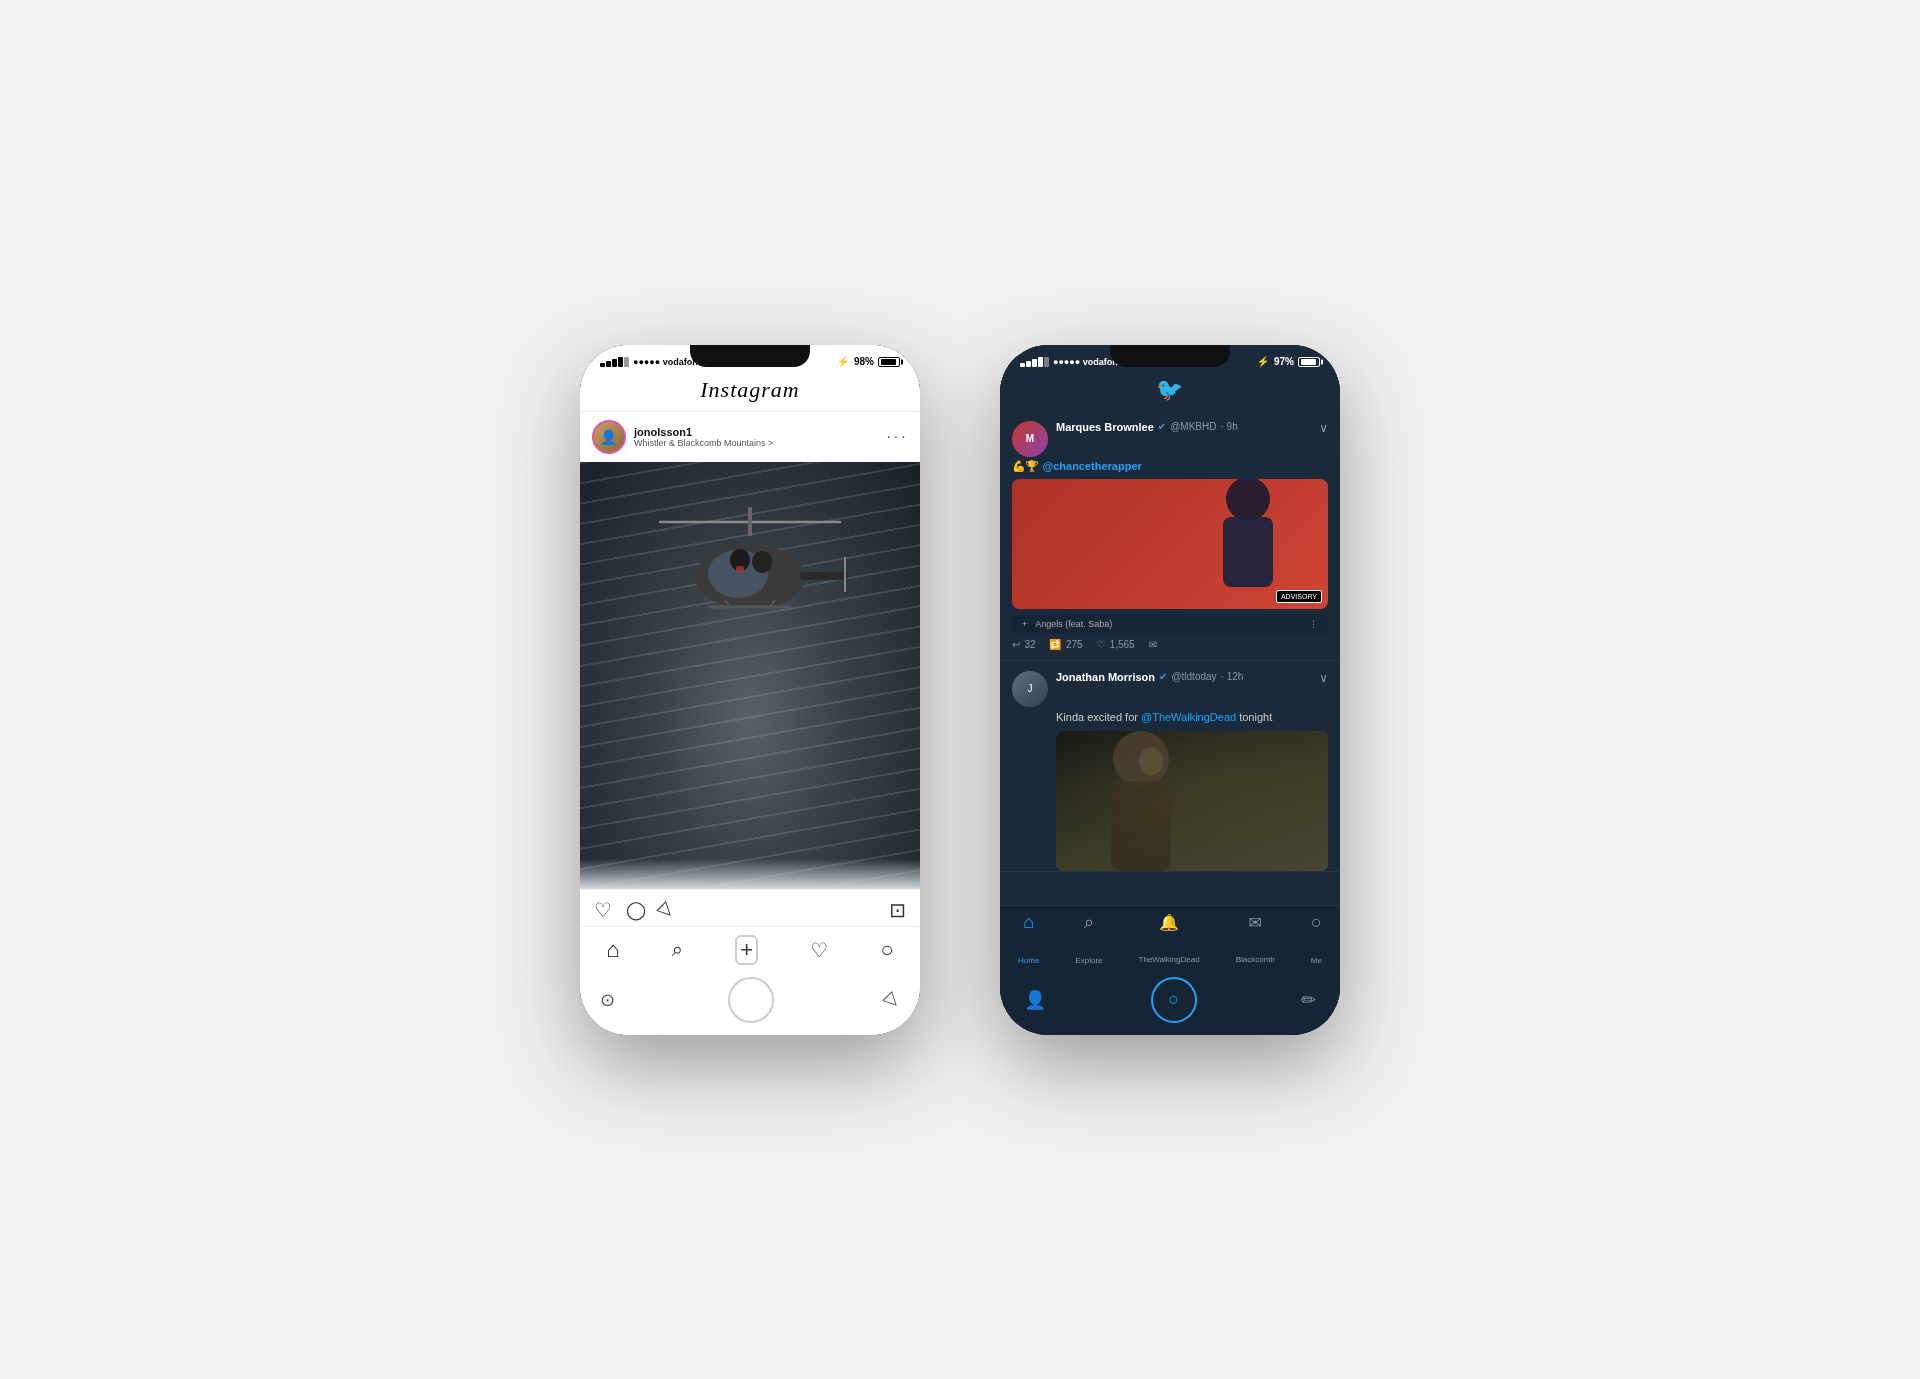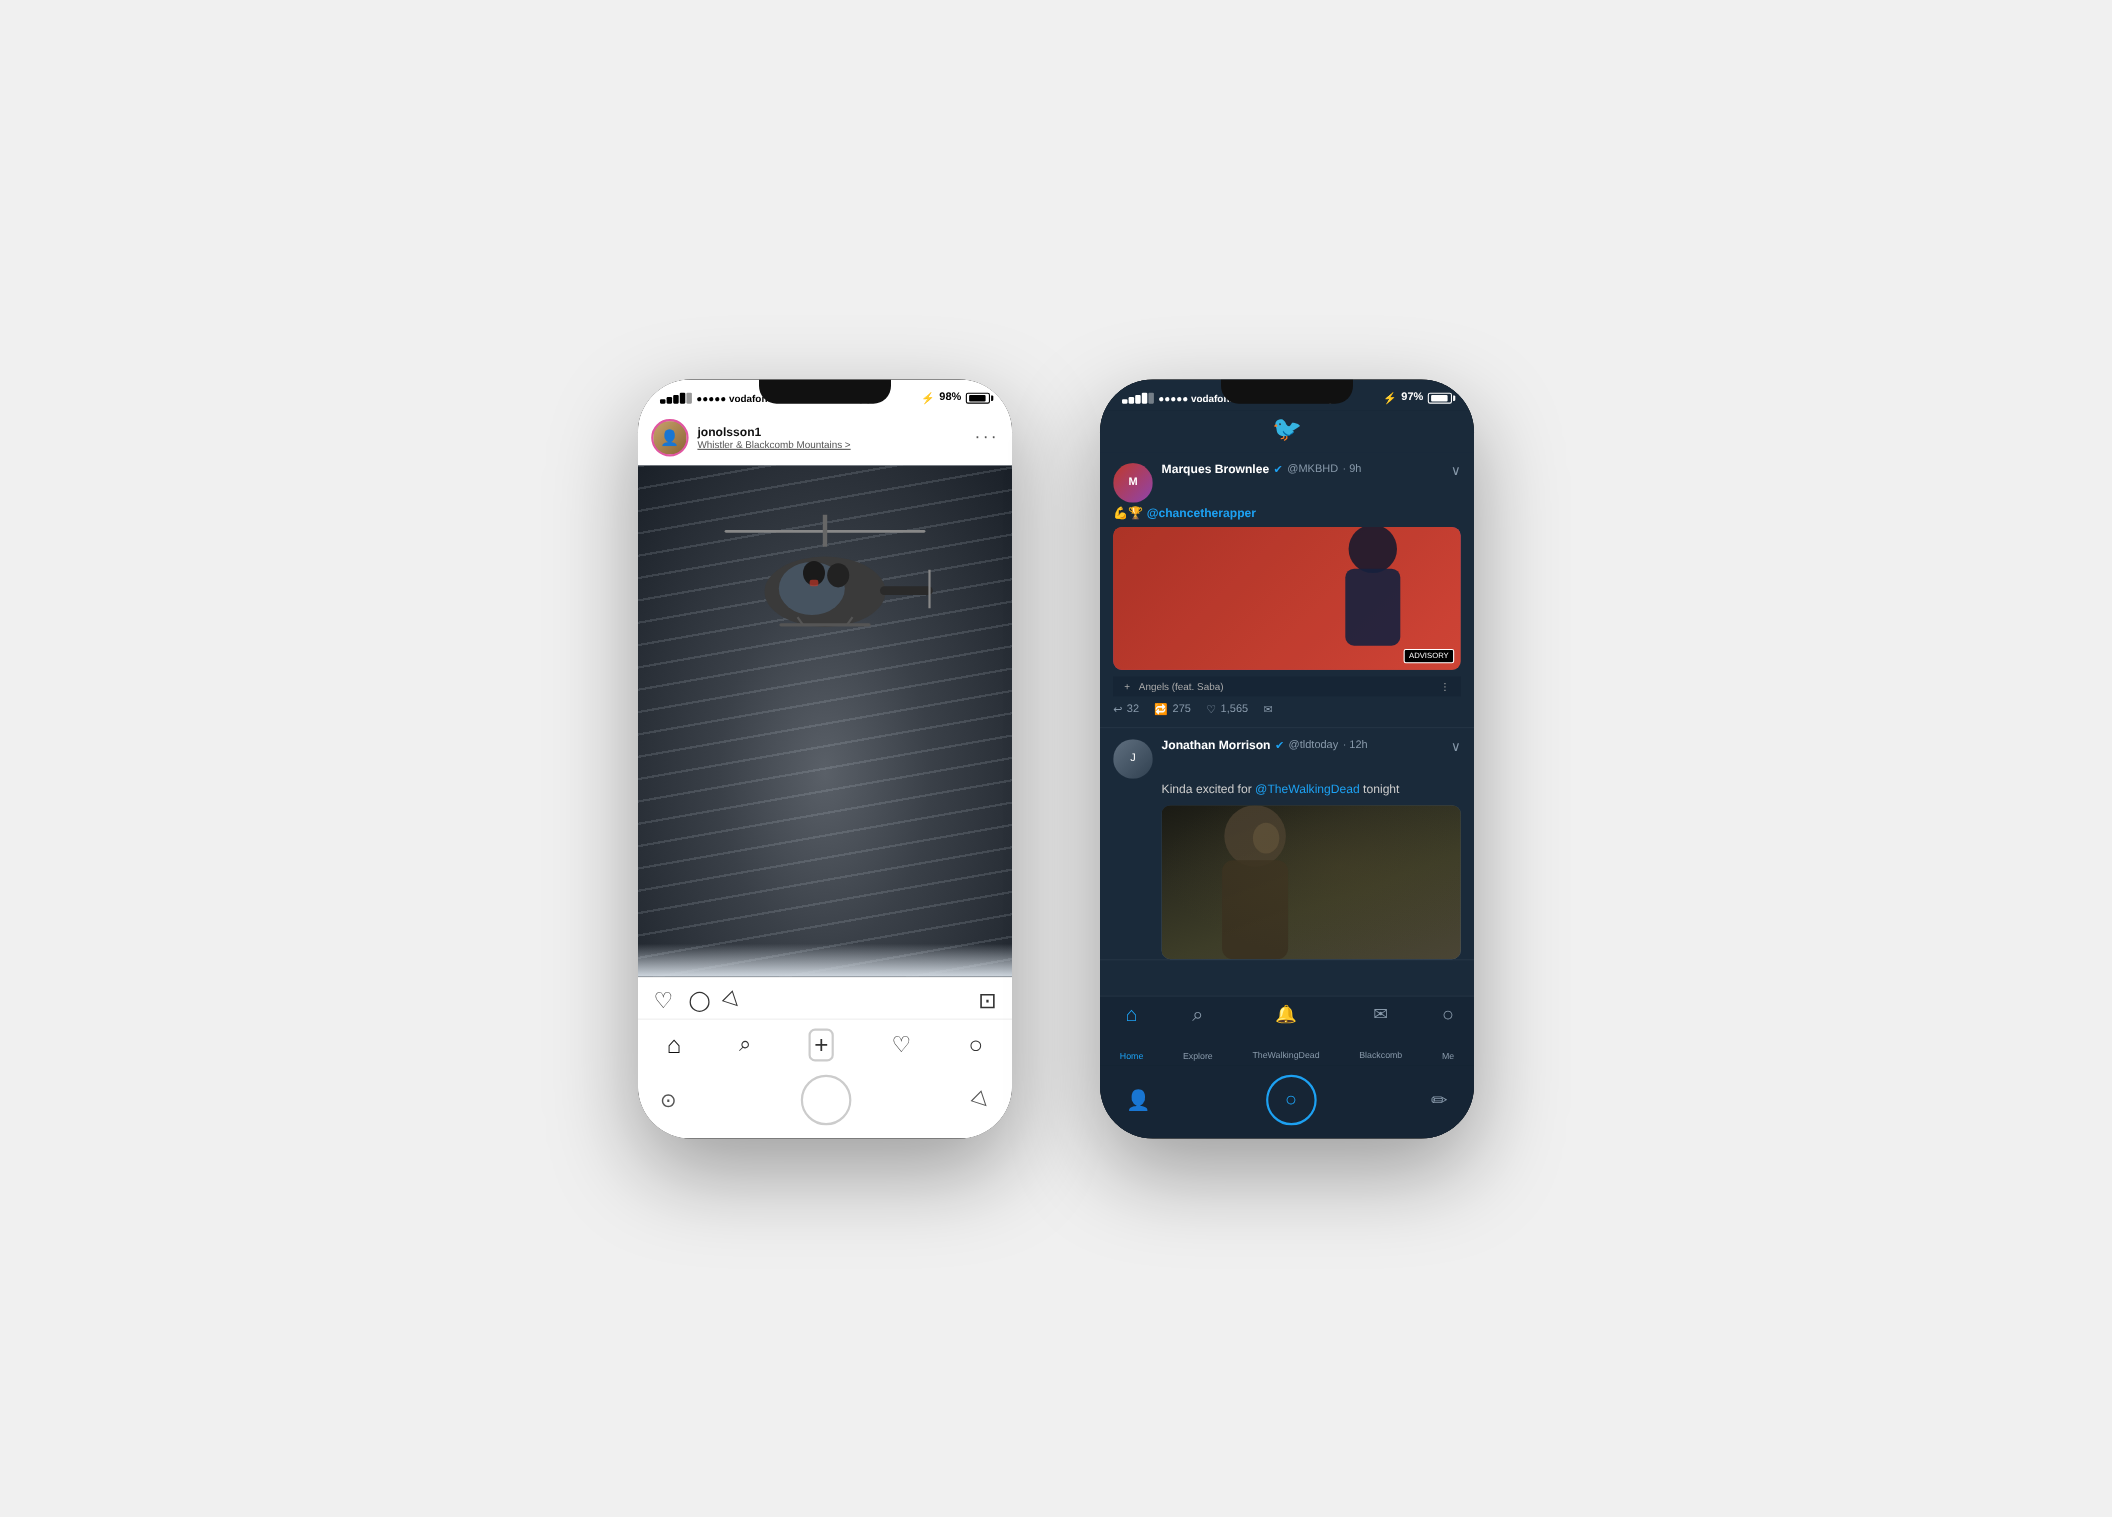--- a/index.html
+++ b/index.html
@@ -95,21 +95,21 @@
     }
     .insta-user { display: flex; align-items: center; gap: 8px; }
     .insta-avatar {
       width: 34px; height: 34px; border-radius: 50%;
       background: linear-gradient(135deg, #c8a26b, #8b6535);
       overflow: hidden; display: flex; align-items: center; justify-content: center;
       border: 2px solid #e056a0;
     }
     .insta-user-info { display: flex; flex-direction: column; }
     .insta-username { font-size: 11px; font-weight: 700; color: #111; }
-    .insta-location { font-size: 9px; color: #555; display: flex; align-items: center; gap: 2px; text-decoration: underline; }
+    .insta-location { font-size: 9px; color: #555; display: flex; align-items: center; gap: 2px; }
     .insta-dots { font-size: 16px; color: #555; letter-spacing: 2px; }
     .insta-image {
       width: 100%; flex: 1;
       background: linear-gradient(160deg, #b0b8c0 0%, #d0d8e0 20%, #808890 40%, #606870 60%, #505860 80%, #404850 100%);
       position: relative; overflow: hidden; min-height: 0;
     }
     .heli-scene {
       width: 100%; height: 100%;
       background:
         radial-gradient(ellipse at 50% 60%, #5a6068 0%, #3a4048 40%, #2a3038 70%, #1a2028 100%);
@@ -286,20 +286,23 @@
         <span style="font-size:12px;font-weight:700;">14:08</span>
         <div class="status-right">
           <span style="font-size:10px;">⚡</span>
           <span>98%</span>
           <div class="battery">
             <div class="battery-fill" style="width:95%;"></div>
           </div>
         </div>
       </div>
 
+      <div class="insta-header">
+        <span>Instagram</span>
+      </div>
 
       <div class="insta-post-header">
         <div class="insta-user">
           <div class="insta-avatar">
             <div class="avatar-face">👤</div>
           </div>
           <div class="insta-user-info">
             <span class="insta-username">jonolsson1</span>
             <span class="insta-location">Whistler &amp; Blackcomb Mountains &gt;</span>
           </div>

